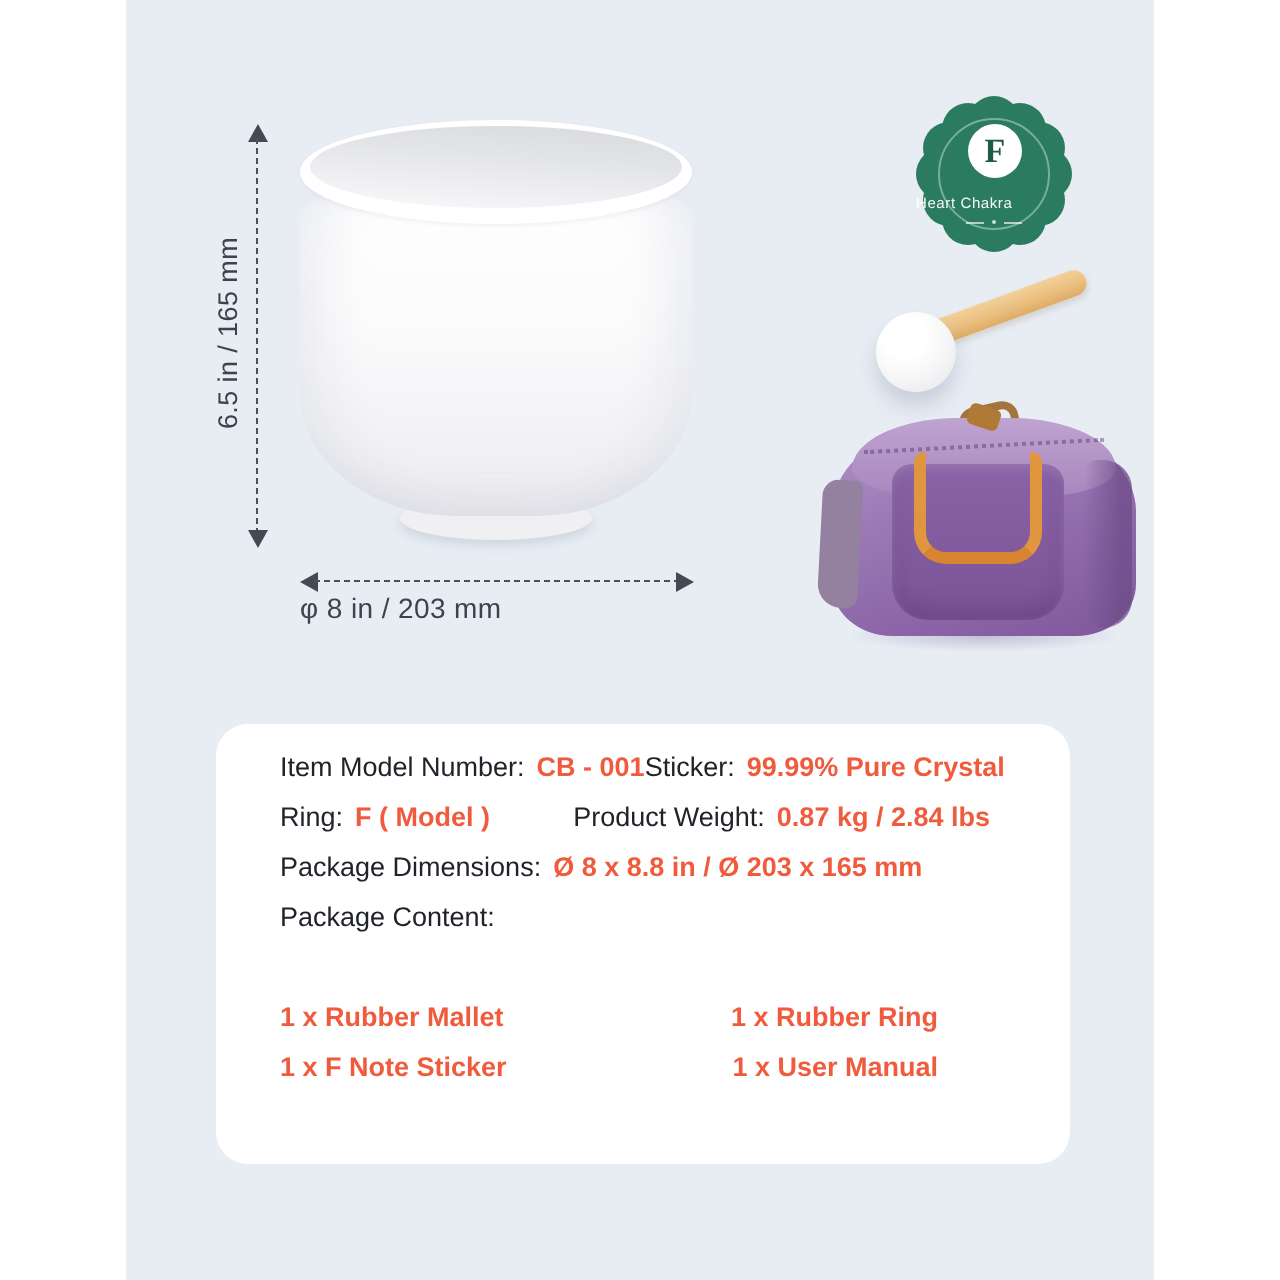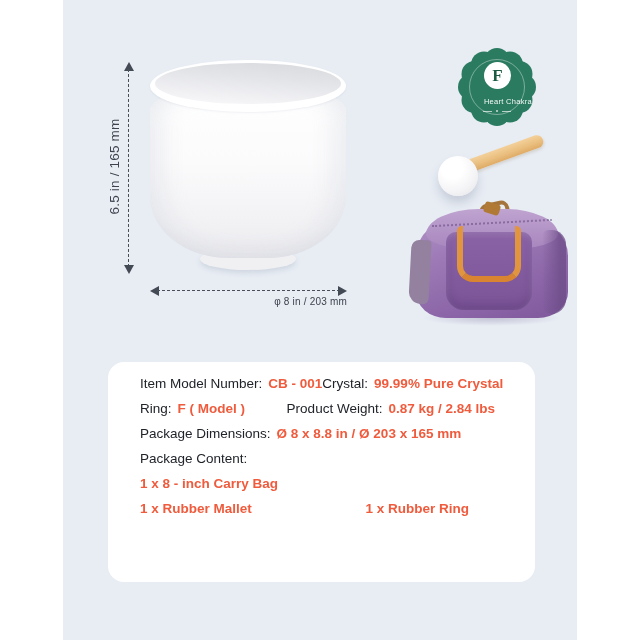--- a/index.html
+++ b/index.html
@@ -39,42 +39,42 @@
   .vdim-label {
     position:absolute; left:-103px; top:97px; width:190px; text-align:center;
     transform:rotate(-90deg); white-space:nowrap;
     font-size:13.5px; font-weight:500; color:#3d434d; letter-spacing:.2px;
   }
   .hdim { position:absolute; left:150px; top:284px; width:197px; height:14px; }
   .hline { position:absolute; left:7px; right:7px; top:6px; height:0; border-top:1.5px dashed #4a505a; }
   .arr-left  { left:0;  top:2px; border-top:5px solid transparent; border-bottom:5px solid transparent; border-right:9px solid #444a54; }
   .arr-right { right:0; top:2px; border-top:5px solid transparent; border-bottom:5px solid transparent; border-left:9px solid #444a54; }
   .hdim-label {
-    position:absolute; left:150px; top:296px; width:197px; text-align:right;
-    font-size:10px; font-weight:500; color:#3d434d; letter-spacing:.2px;
+    position:absolute; left:150px; top:296px; width:197px; text-align:left;
+    font-size:14px; font-weight:500; color:#3d434d; letter-spacing:.2px;
   }
 
   
   .badge { position:absolute; left:458px; top:48px; width:78px; height:78px; }
   .badge-scallops {
     position:absolute; left:26px; top:26px; width:26px; height:26px; border-radius:50%; background:#2b7b60;
     box-shadow:
       26px 0 0 0 #2b7b60, 22.5px 13px 0 0 #2b7b60, 13px 22.5px 0 0 #2b7b60,
       0 26px 0 0 #2b7b60, -13px 22.5px 0 0 #2b7b60, -22.5px 13px 0 0 #2b7b60,
       -26px 0 0 0 #2b7b60, -22.5px -13px 0 0 #2b7b60, -13px -22.5px 0 0 #2b7b60,
       0 -26px 0 0 #2b7b60, 13px -22.5px 0 0 #2b7b60, 22.5px -13px 0 0 #2b7b60;
   }
   .badge-disc { position:absolute; left:6px; top:6px; width:66px; height:66px; border-radius:50%; background:#2b7b60; }
   .badge-disc::after { content:""; position:absolute; inset:5px; border:1px solid rgba(255,255,255,.38); border-radius:50%; }
   .badge-circle {
     position:absolute; left:26px; top:14px; width:27px; height:27px; border-radius:50%;
     background:#ffffff; display:flex; align-items:center; justify-content:center;
   }
   .badge-circle span { font-family:"Liberation Serif", serif; font-size:17px; font-weight:700; color:#1d5c44; line-height:1; }
-  .badge-title { position:absolute; left:11px; top:49px; width:78px; text-align:center; font-size:7.5px; color:rgba(255,255,255,.95); letter-spacing:.3px; }
+  .badge-title { position:absolute; left:0; top:49px; width:78px; font-size:7.5px; color:rgba(255,255,255,.95); letter-spacing:.3px; }
   .badge-decor { position:absolute; left:0; top:62px; width:78px; display:flex; align-items:center; justify-content:center; gap:4px; }
   .badge-decor i { display:block; width:9px; height:1px; background:rgba(255,255,255,.65); }
   .badge-decor b { display:block; width:2px; height:2px; border-radius:50%; background:rgba(255,255,255,.75); }
 
   
   .mallet { position:absolute; left:432px; top:126px; width:125px; height:76px; }
   .mallet-handle {
     position:absolute; left:24px; top:36px; width:92px; height:13px; border-radius:7px;
     background:linear-gradient(180deg,#f3d09a 0%,#eabf7f 55%,#dfab66 100%);
     transform:rotate(-20deg); transform-origin:7px 50%;
@@ -186,40 +186,43 @@
     <div class="bag-front"></div>
     <div class="bag-handle"></div>
   </div>
 
   <div class="card">
     <div class="row">
       <div>
         <span class="lbl">Item Model Number:</span><span class="val">CB - 001</span>
       </div>
       <div>
-        <span class="lbl">Crystal:</span><span class="val">99.99% Pure Crystal</span>
+        <span class="lbl">Sticker:</span><span class="val">99.99% Pure Crystal</span>
       </div>
     </div>
     <div class="row">
       <div>
         <span class="lbl">Ring:</span><span class="val">F ( Model )</span>
       </div>
       <div>
         <span class="lbl">Product Weight:</span><span class="val">0.87 kg / 2.84 lbs</span>
       </div>
     </div>
     <div class="row">
       <div>
         <span class="lbl">Package Dimensions:</span><span class="val">Ø 8 x 8.8 in / Ø 203 x 165 mm</span>
       </div>
     </div>
     <div class="row">
       <div><span class="lbl">Package Content:</span></div>
     </div>
     <div class="row">
-      <span class="val pkg-right">1 x 8 - inch Carry Bag</span>
     </div>
     <div class="row">
       <span class="val">1 x Rubber Mallet</span>
       <span class="val pkg-right">1 x Rubber Ring</span>
     </div>
+    <div class="row">
+      <span class="val">1 x F Note Sticker</span>
+      <span class="val pkg-right">1 x User Manual</span>
+    </div>
   </div>
 </div>
 
 </body></html>

